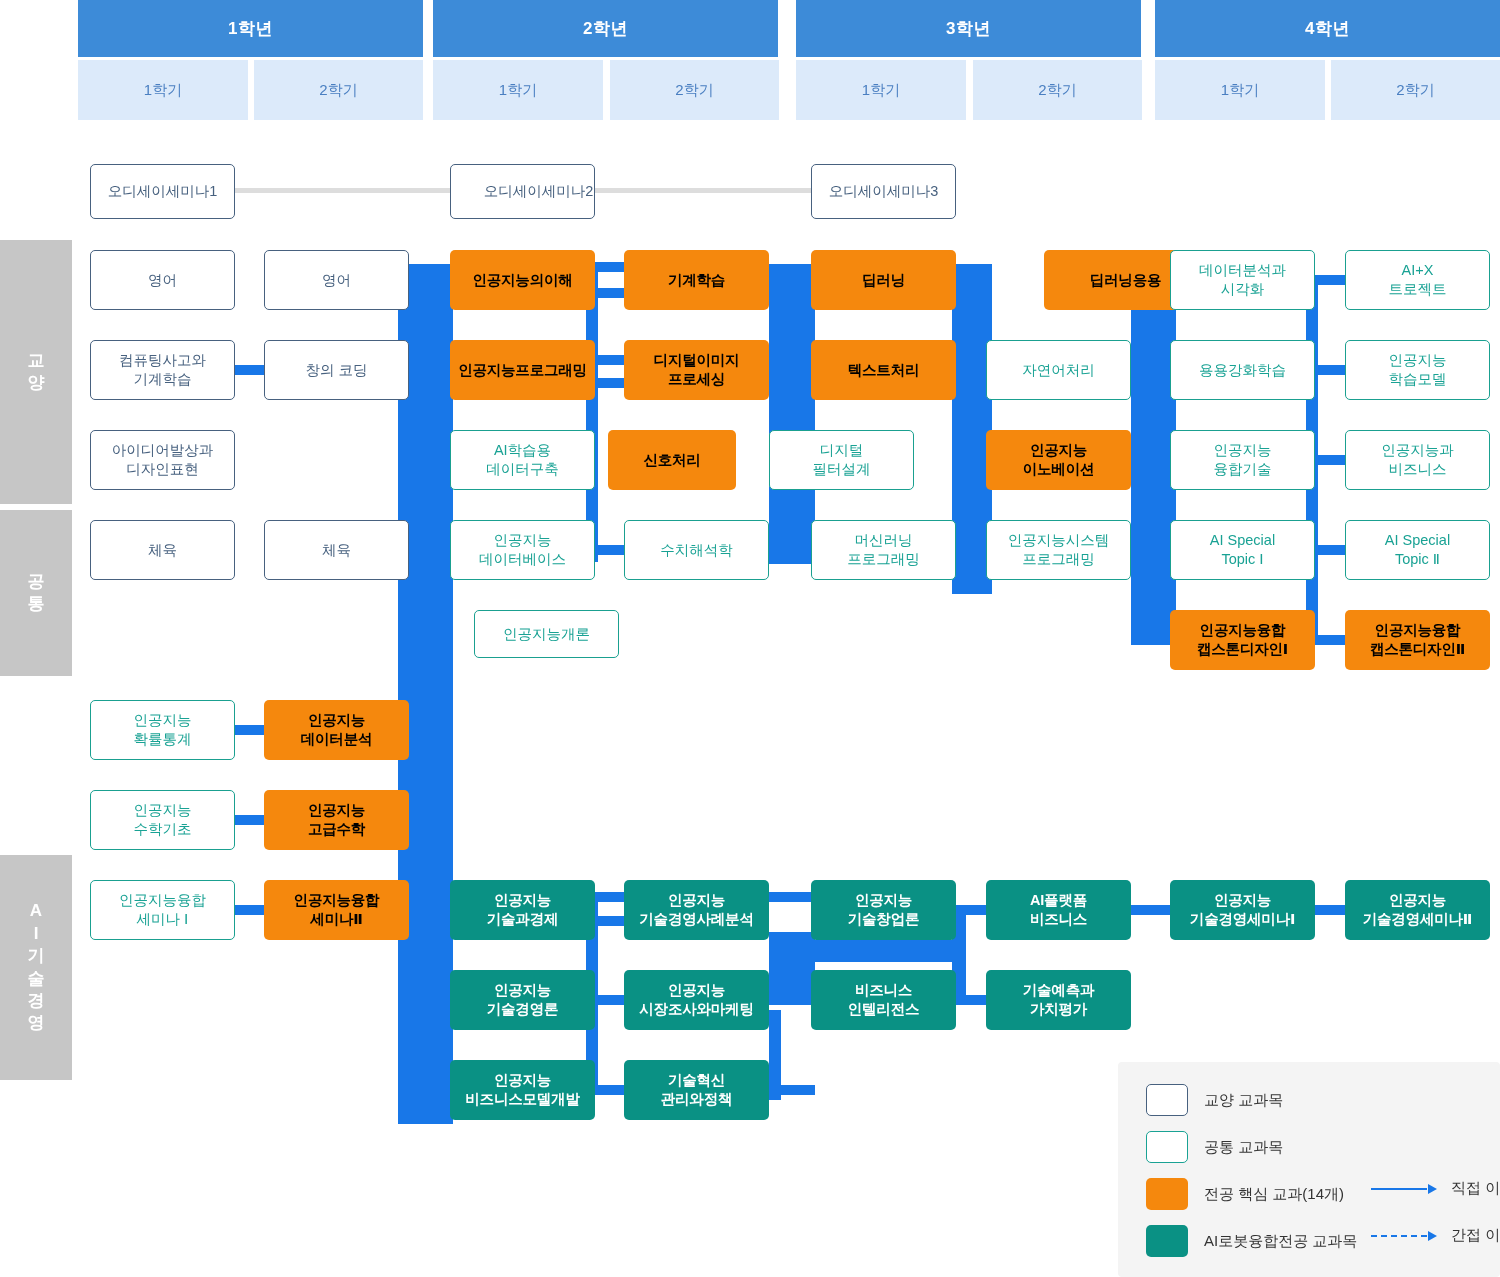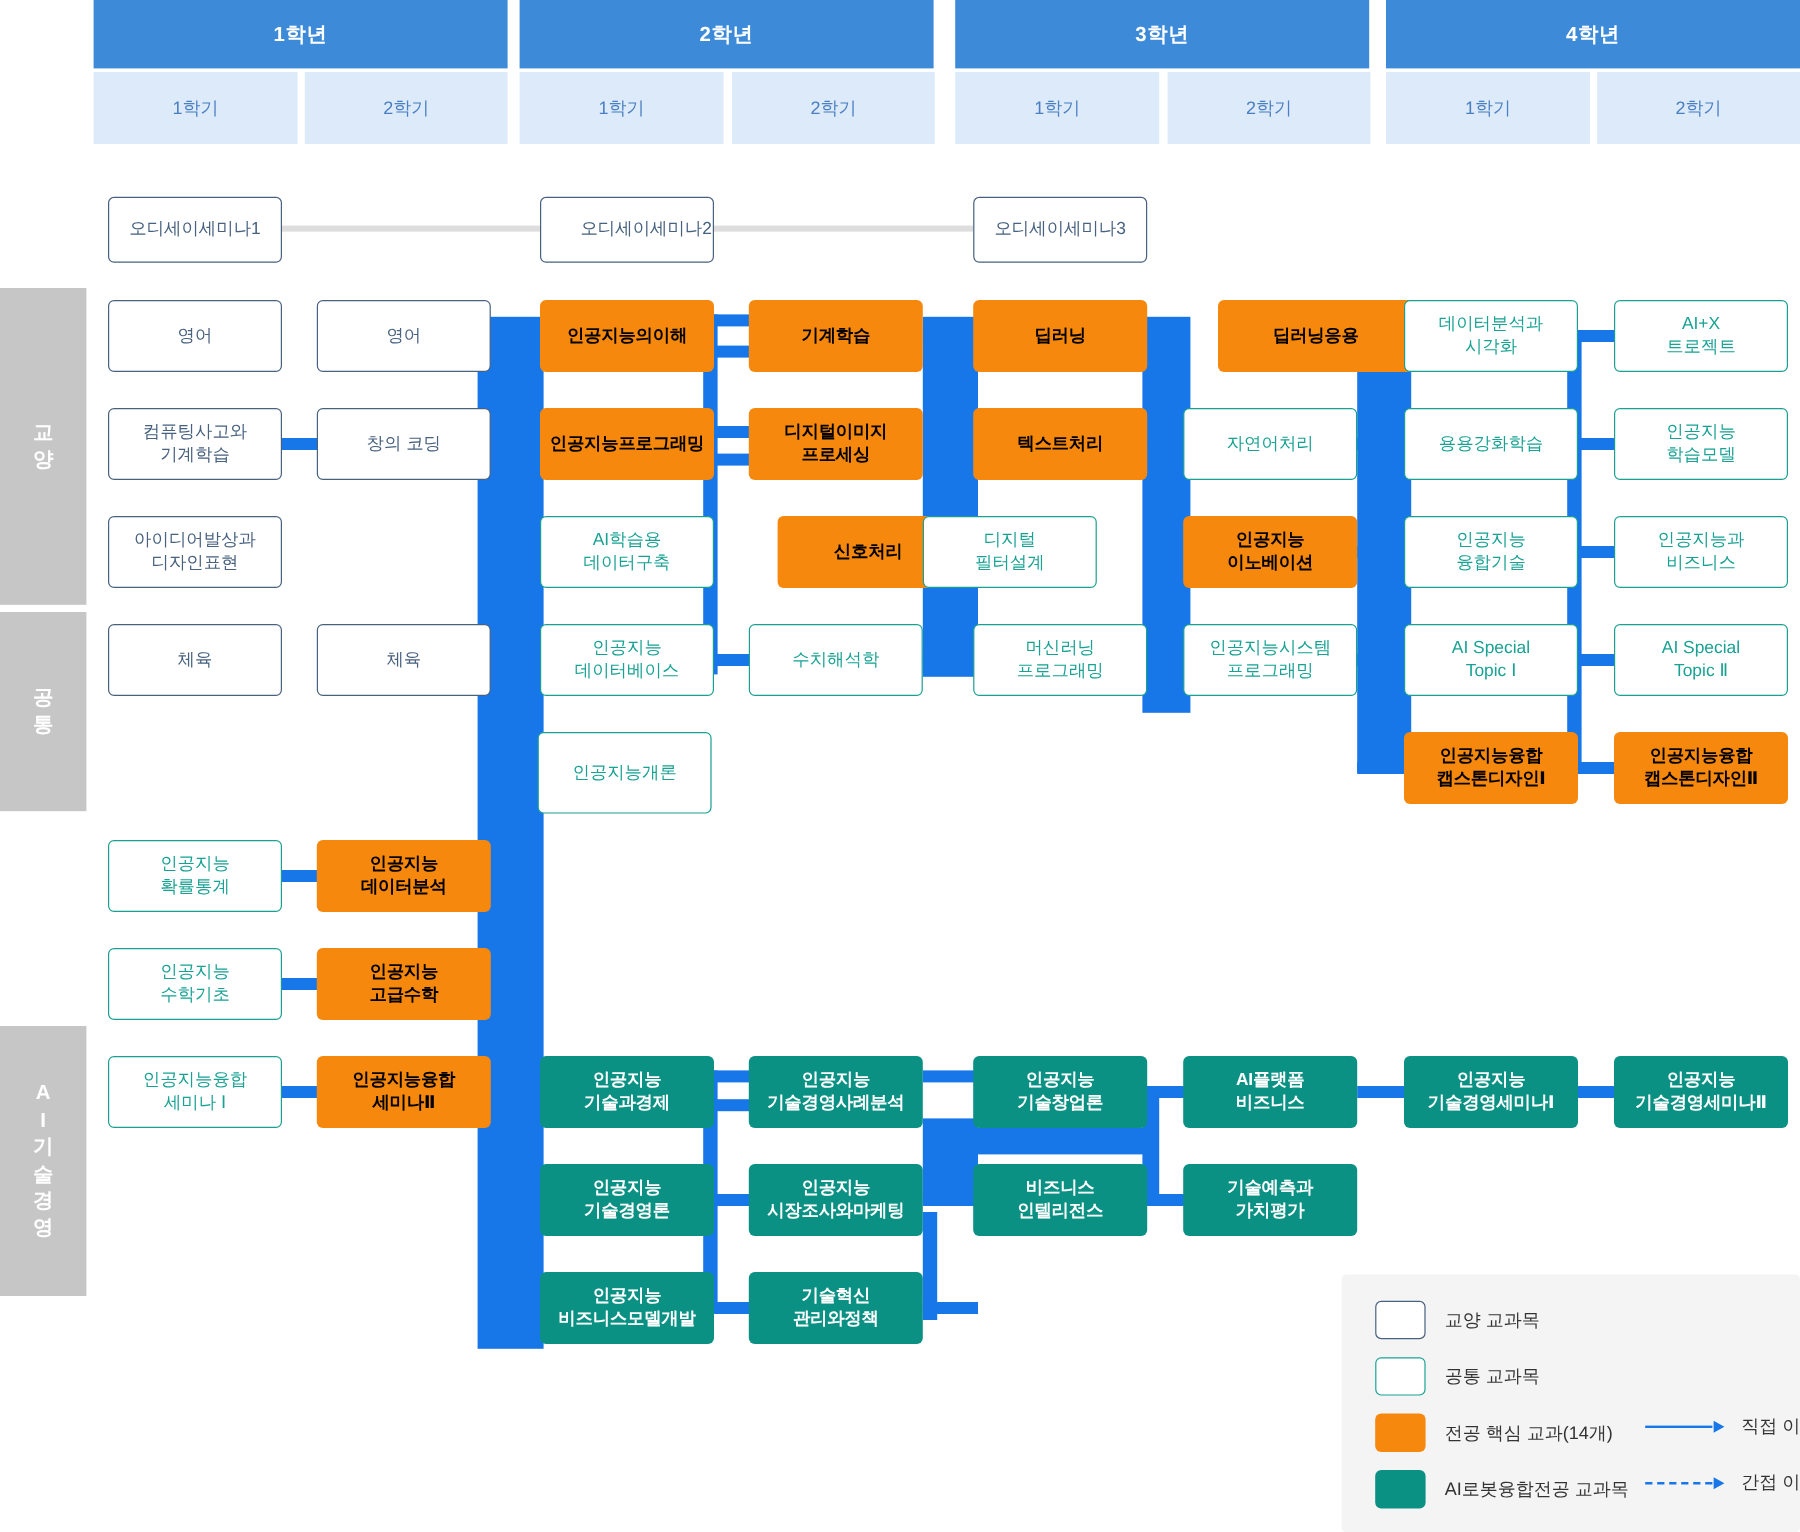--- a/index.html
+++ b/index.html
@@ -210,21 +210,21 @@
       <div class="box b-core" style="left: 624px; top: 250px; width: 145px; height: 60px;">
         <div>
           <span>기계학습</span>
         </div>
       </div>
       <div class="box b-core" style="left: 811px; top: 250px; width: 145px; height: 60px;">
         <div>
           <span>딥러닝</span>
         </div>
       </div>
-      <div class="box b-core" style="left: 1015px; top: 250px; width: 163px; height: 60px;">
+      <div class="box b-core" style="left: 1044px; top: 250px; width: 163px; height: 60px;">
         <div>
           <span>딥러닝응용</span>
         </div>
       </div>
       <div class="box b-gongtong" style="left: 1170px; top: 250px; width: 145px; height: 60px;">
         <div>
           <span>데이터분석과</span>
           <span>시각화</span>
         </div>
       </div>
@@ -265,21 +265,21 @@
           <span>인공지능</span>
           <span>학습모델</span>
         </div>
       </div>
       <div class="box b-gongtong" style="left: 450px; top: 430px; width: 145px; height: 60px;">
         <div>
           <span>AI학습용</span>
           <span>데이터구축</span>
         </div>
       </div>
-      <div class="box b-core" style="left: 648px; top: 430px; width: 151px; height: 60px;">
+      <div class="box b-core" style="left: 608px; top: 430px; width: 128px; height: 60px;">
         <div>
           <span>신호처리</span>
         </div>
       </div>
       <div class="box b-gongtong" style="left: 769px; top: 430px; width: 145px; height: 60px;">
         <div>
           <span>디지털</span>
           <span>필터설계</span>
         </div>
       </div>
@@ -329,21 +329,21 @@
           <span>AI Special</span>
           <span>Topic Ⅰ</span>
         </div>
       </div>
       <div class="box b-gongtong" style="left: 1345px; top: 520px; width: 145px; height: 60px;">
         <div>
           <span>AI Special</span>
           <span>Topic Ⅱ</span>
         </div>
       </div>
-      <div class="box b-gongtong" style="left: 448px; top: 610px; width: 145px; height: 68px;">
+      <div class="box b-gongtong" style="left: 474px; top: 610px; width: 145px; height: 48px;">
         <div>
           <span>인공지능개론</span>
         </div>
       </div>
       <div class="box b-core" style="left: 1170px; top: 610px; width: 145px; height: 60px;">
         <div>
           <span>인공지능융합</span>
           <span>캡스톤디자인Ⅰ</span>
         </div>
       </div>

